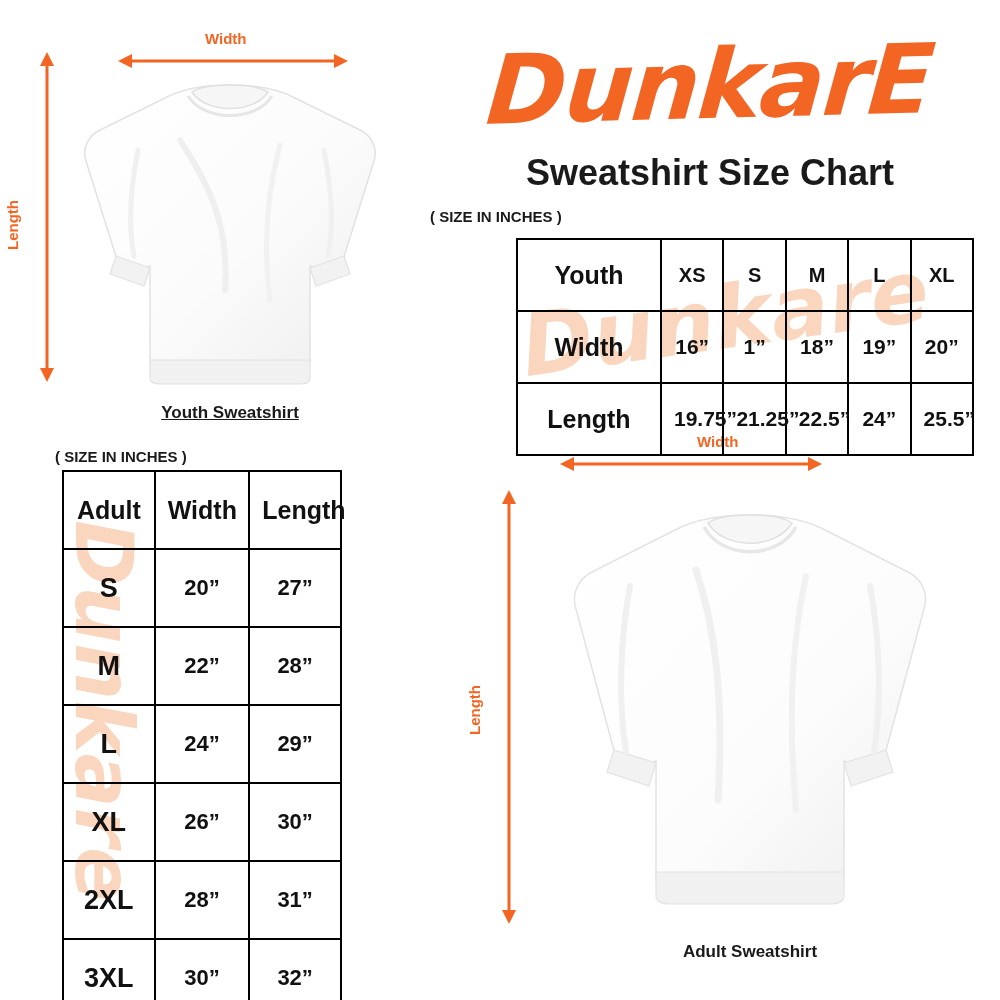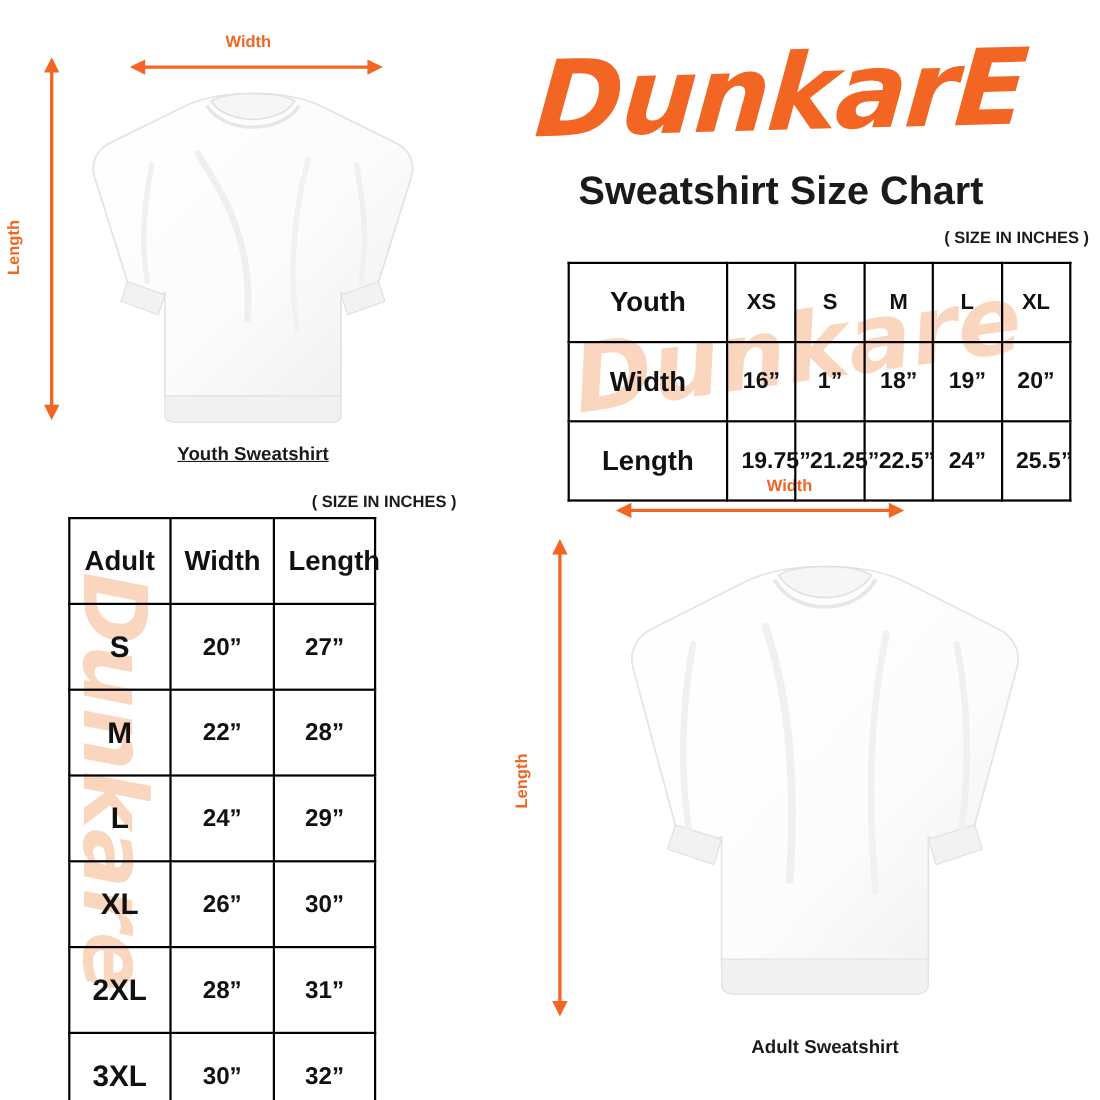--- a/index.html
+++ b/index.html
@@ -47,21 +47,21 @@
     text-align: center;
     font-size: 36px;
     font-weight: bold;
     color: #1a1a1a;
     letter-spacing: 0px;
   }
   .units-note {
     font-size: 15px;
     font-weight: bold;
     color: #1a1a1a;
-    text-align: right;
+    text-align: left;
   }
   #youth-units { left: 430px; top: 208px; width: 560px; }
   #adult-units { left: 55px; top: 448px; width: 360px; }
 
   
   table.size-table {
     border-collapse: collapse;
     table-layout: fixed;
     background: transparent;
   }

